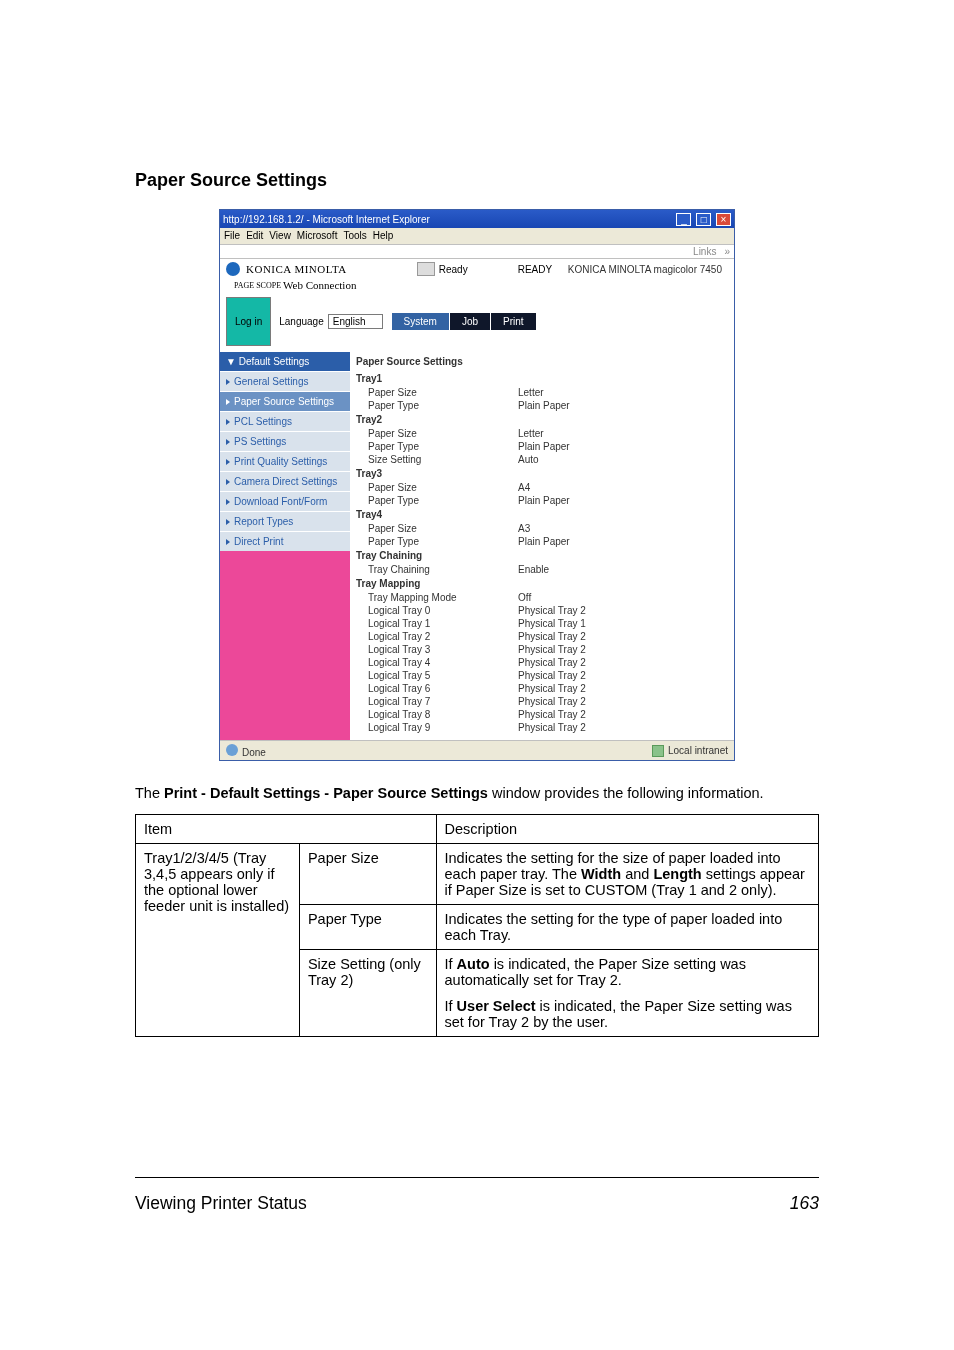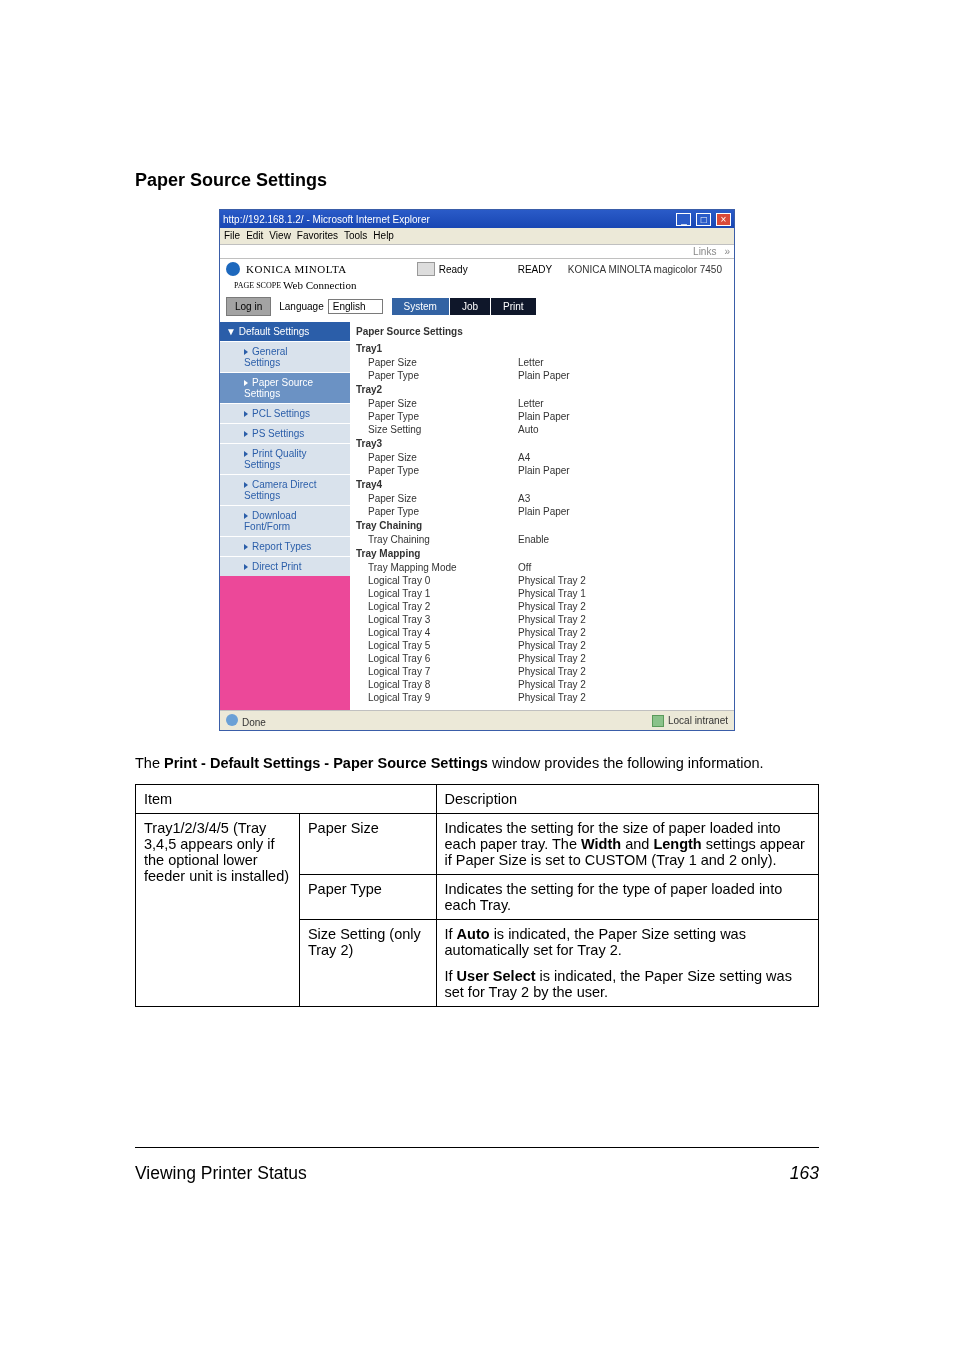--- a/index.html
+++ b/index.html
@@ -79,22 +79,22 @@
     padding:2px 6px 6px 6px;
     display:flex; align-items:center; font-size:11px; font-family:serif;margin-left:8px;
   }
   .psws .sup{font-size:8px;vertical-align:top;margin-right:2px;}
 
   .controls-row{
     display:flex; align-items:center; gap:4px;
     padding:0 6px 6px 6px;
   }
   .login-btn{
-    border:1px solid #7a7a7a; background:#a3a3a3;
-    font-size:10px; padding:3px 8px;
+    border:1px solid #7a7a7a; background:#14b8a6;
+    font-size:10px; padding:18px 8px;
   }
   .lang-label{font-size:10px; margin-left:4px;}
   .lang-select{
     border:1px solid #7a7a7a; font-size:10px; padding:1px 16px 1px 4px;
     background:#fff;
   }
   .tabs{display:flex;margin-left:4px;}
   .tab{
     font-size:10px;color:#fff;padding:3px 12px;
     background:#0f172a;margin-left:1px;
@@ -105,21 +105,21 @@
     display:flex; min-height:350px;
   }
   .sidebar{
     width:130px; background:#ec4899;
   }
   .sidebar .hdr{
     background:#2b5ea9;color:#fff;font-size:10px;padding:4px 6px;
   }
   .side-item{
     background:#d9e2ec; color:#2b5ea9;
-    font-size:10px; padding:4px 24px;
+    font-size:10px; padding:4px 6px;
     border-top:1px solid #fff;
   }
   .side-item .tri{
     display:inline-block;width:0;height:0;
     border-top:3px solid transparent;border-bottom:3px solid transparent;
     border-left:4px solid #2b5ea9;margin-right:4px;
   }
   .side-item.sel{background:#6b92c4;color:#fff;}
   .side-item.sel .tri{border-left-color:#fff;}
 
@@ -187,21 +187,21 @@
   <div class="shot">
     <div class="title-bar">
       <span>http://192.168.1.2/ - Microsoft Internet Explorer</span>
       <span class="btns">
         <span class="min-btn">_</span>
         <span class="max-btn">□</span>
         <span class="cls-btn">×</span>
       </span>
     </div>
     <div class="menubar">
-      <span class="menus" id="menubar-menus"><span>File</span><span>Edit</span><span>View</span><span>Favorites</span><span>Tools</span><span>Help</span></span>
+      <span class="menus" id="menubar-menus"><span>File</span><span>Edit</span><span>View</span><span>Microsoft</span><span>Tools</span><span>Help</span></span>
       <span class="decor"></span>
     </div>
     <div class="links-row">
       <span>Links</span>
       <span>»</span>
     </div>
 
     <div class="app-header">
       <span class="km-logo"></span>
       <span class="km-text">KONICA MINOLTA</span>

